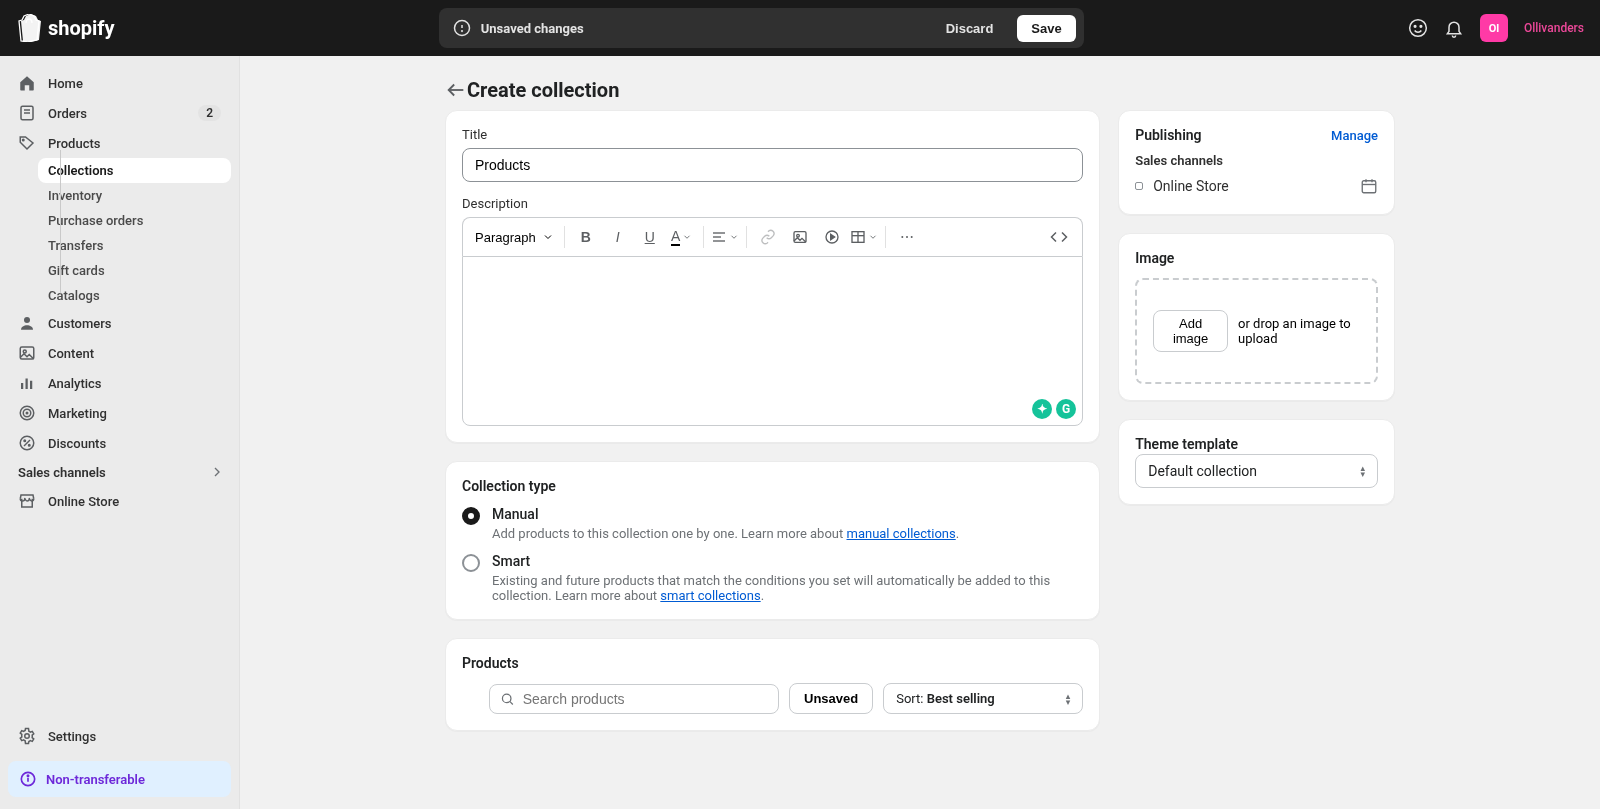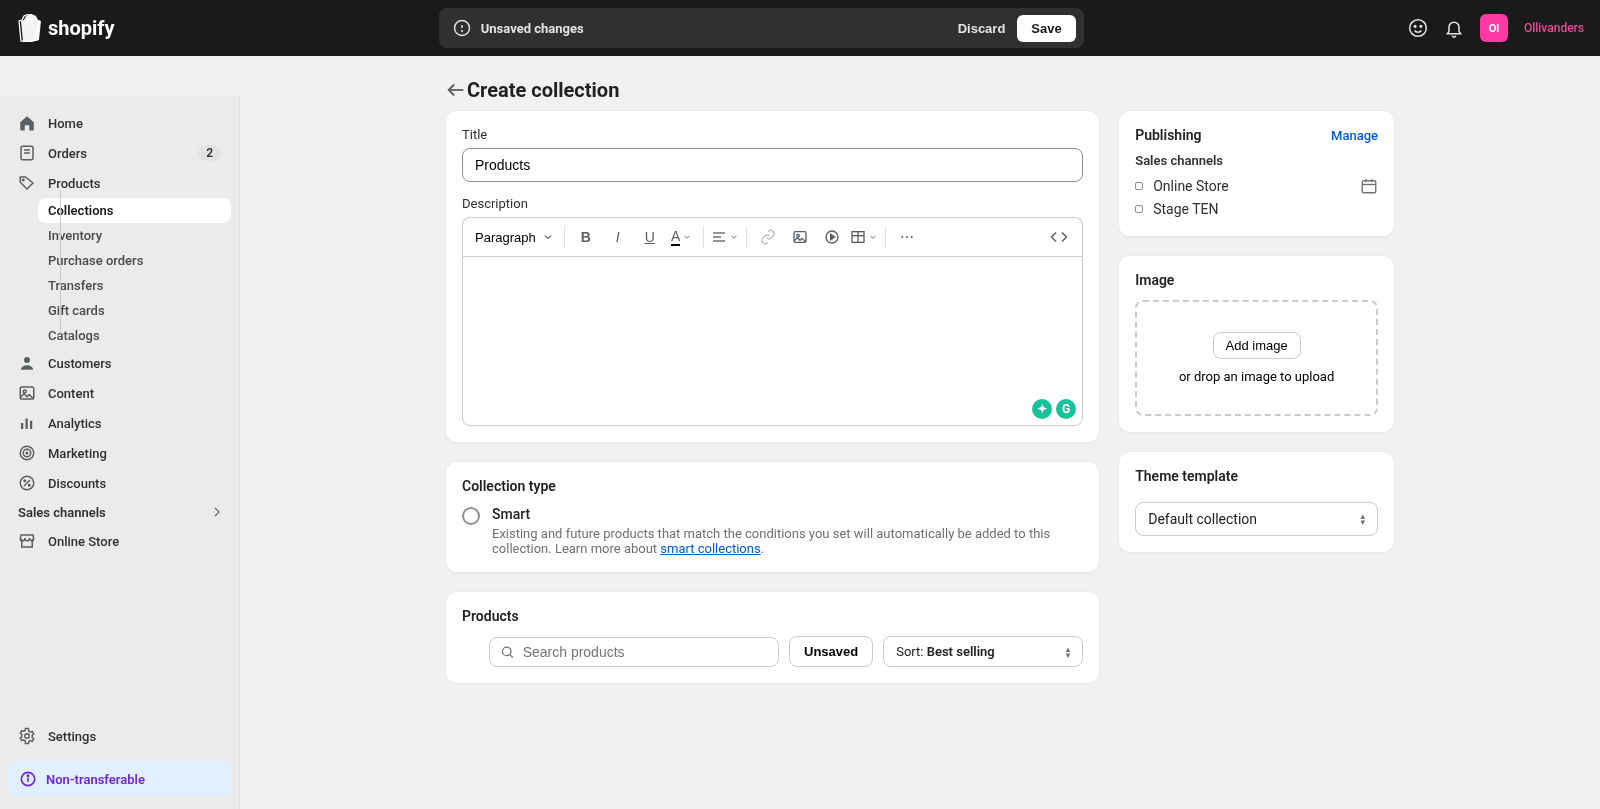--- a/index.html
+++ b/index.html
@@ -4,31 +4,31 @@
 <style>
 * { box-sizing: border-box; margin: 0; padding: 0; }
 body { font-family: -apple-system, BlinkMacSystemFont, "Segoe UI", Roboto, sans-serif; background: #f1f1f1; color: #202223; font-size: 14px; width: 1600px; height: 809px; overflow: hidden; }
 
 
 .topbar { background: #1a1a1a; height: 56px; display: flex; align-items: center; padding: 0 16px; }
 .logo { display: flex; align-items: center; color: #fff; font-weight: 700; font-size: 20px; gap: 6px; }
 .logo svg { width: 26px; height: 28px; fill: #fff; }
 .unsaved-bar { margin: 0 auto; background: #303030; border-radius: 8px; height: 40px; display: flex; align-items: center; padding: 0 8px 0 14px; gap: 16px; width: 645px; justify-content: space-between; }
 .unsaved-left { display: flex; align-items: center; gap: 10px; color: #e3e3e3; font-size: 13px; font-weight: 700; }
-.unsaved-right { display: flex; gap: 0; }
+.unsaved-right { display: flex; gap: 12px; }
 .btn-discard { background: transparent; color: #e3e3e3; border: none; font-size: 13px; font-weight: 600; padding: 6px 12px; border-radius: 6px; cursor: pointer; }
 .btn-save { background: #fff; color: #1a1a1a; border: none; font-size: 13px; font-weight: 600; padding: 6px 14px; border-radius: 6px; cursor: pointer; }
 .topbar-right { display: flex; align-items: center; gap: 16px; }
 .topbar-icon { width: 20px; height: 20px; color: #e3e3e3; cursor: pointer; }
 .avatar { width: 28px; height: 28px; border-radius: 6px; background: #ff3aa6; display: flex; align-items: center; justify-content: center; color: #fff; font-size: 11px; font-weight: 700; }
 .username { color: #ec4899; font-size: 12px; font-weight: 500; }
 
 
 .shell { display: flex; height: calc(809px - 56px); }
-.sidebar { width: 240px; background: #ebebeb; border-right: 1px solid #e1e1e1; display: flex; flex-direction: column; padding: 12px 8px; position: relative; margin-top: 40px; }
+.sidebar { width: 240px; background: #ebebeb; border-right: 1px solid #e1e1e1; display: flex; flex-direction: column; padding: 12px 8px; position: relative; }
 .nav-item { display: flex; align-items: center; padding: 6px 10px; border-radius: 8px; cursor: pointer; color: #303030; font-size: 13px; font-weight: 550; gap: 12px; }
 .nav-item.selected { background: #fff; font-weight: 700; }
 .nav-icon { width: 18px; height: 18px; flex-shrink: 0; color: #5c5f62; }
 .nav-sub { margin-left: 30px; }
 .nav-sub .nav-item { font-weight: 500; color: #4a4a4a; padding: 5px 10px; }
 .nav-sub .nav-item.selected { font-weight: 650; color: #1a1a1a; }
 .nav-sub-tree { position: relative; }
 .nav-sub-tree::before { content:""; position:absolute; left:22px; top:-8px; bottom:14px; width:1px; border-left:1px solid #c9c9c9; border-bottom-left-radius: 6px; }
 .nav-badge { margin-left: auto; background: #e3e3e3; border-radius: 10px; padding: 1px 8px; font-size: 12px; color: #303030; font-weight:600; }
 .nav-section-title { font-size: 13px; font-weight: 600; color: #303030; padding: 10px 10px 6px; }
@@ -83,21 +83,21 @@
 
 .side-header { display:flex; justify-content:space-between; align-items:center; margin-bottom:10px; }
 .side-title { font-size:14px; font-weight:650; }
 .manage { color:#005bd3; font-size:13px; cursor:pointer; font-weight:500; }
 .channel-sub { font-size:13px; font-weight:650; margin-bottom:6px; color:#303030; }
 .channel-row { display:flex; align-items:center; justify-content:space-between; padding:3px 0; font-size:14px; color:#303030; }
 .channel-row .dot { width:8px; height:8px; border:1.5px solid #8c9196; border-radius:2px; margin-right:10px; display:inline-block; }
 .channel-left { display:flex; align-items:center; }
 .channel-icon { width:18px; height:18px; color:#6d7175; }
 
-.image-drop { border:2px dashed #c9cccf; border-radius:8px; padding:30px 16px; display:flex; flex-direction:column; align-items:center; gap:10px; }
+.image-drop { border:2px dashed #c9cccf; border-radius:8px; padding:30px 16px; display:flex; align-items:center; gap:10px; }
 .btn-add-image { border:1px solid #c9cccf; border-radius:8px; padding:5px 12px; font-size:13px; cursor:pointer; background:#fff; }
 .drop-hint { font-size:13px; color:#000000; }
 
 .theme-select { border:1px solid #c9cccf; border-radius:8px; padding:8px 12px; display:flex; align-items:center; justify-content:space-between; cursor:pointer; font-size:14px; }
 
 .chev-updown { display:flex; flex-direction:column; line-height:6px; font-size:9px; color:#6d7175; }
 </style>
 </head>
 <body>
 
@@ -361,20 +361,27 @@
             <div class="rte-body">
               <div class="rte-grammarly">
                 <div class="grammarly-dot">✦</div>
                 <div class="grammarly-dot grammarly-g">G</div>
               </div>
             </div>
           </div>
 
           <div class="card">
             <div class="card-title">Collection type</div>
+            <div class="radio-row">
+              <div class="radio-outer checked"></div>
+              <div>
+                <div class="radio-label">Manual</div>
+                <div class="radio-help"><span>Add products to this collection one by one. Learn more about </span><a class="link">manual collections</a>.</div>
+              </div>
+            </div>
             <div class="radio-row" style="margin-bottom:0">
               <div class="radio-outer"></div>
               <div>
                 <div class="radio-label">Smart</div>
                 <div class="radio-help"><span>Existing and future products that match the conditions you set will automatically be added to this collection. Learn more about </span><a class="link">smart collections</a>.</div>
               </div>
             </div>
           </div>
 
           <div class="card">
@@ -408,38 +415,32 @@
                   <span class="dot"></span>
                   <span>Online Store</span>
                 </span>
               <svg class="channel-icon" viewBox="0 0 24 24" fill="none" stroke="currentColor" stroke-width="1.8">
                   <rect x="3" y="5" width="18" height="16" rx="2"></rect>
                   <line x1="3" y1="10" x2="21" y2="10"></line>
                   <line x1="8" y1="3" x2="8" y2="7"></line>
                   <line x1="16" y1="3" x2="16" y2="7"></line>
                 </svg>
             </div>
-            <div class="channel-row">
-              <span class="channel-left">
-                  <span class="dot"></span>
-                  <span>Stage TEN</span>
-                </span>
-            </div>
           </div>
 
           <div class="card">
             <div class="side-title" style="margin-bottom:12px">Image</div>
             <div class="image-drop">
               <button class="btn-add-image">Add image</button>
               <span class="drop-hint">or drop an image to upload</span>
             </div>
           </div>
 
           <div class="card">
-            <div class="side-title" style="margin-bottom:18px">Theme template</div>
+            <div class="side-title" style="margin-bottom:2px">Theme template</div>
             <div class="theme-select">
               <span>Default collection</span>
               <span class="chev-updown">▴<br>▾</span>
             </div>
           </div>
         </div>
       </div>
     </div>
   </div>
 </div>

